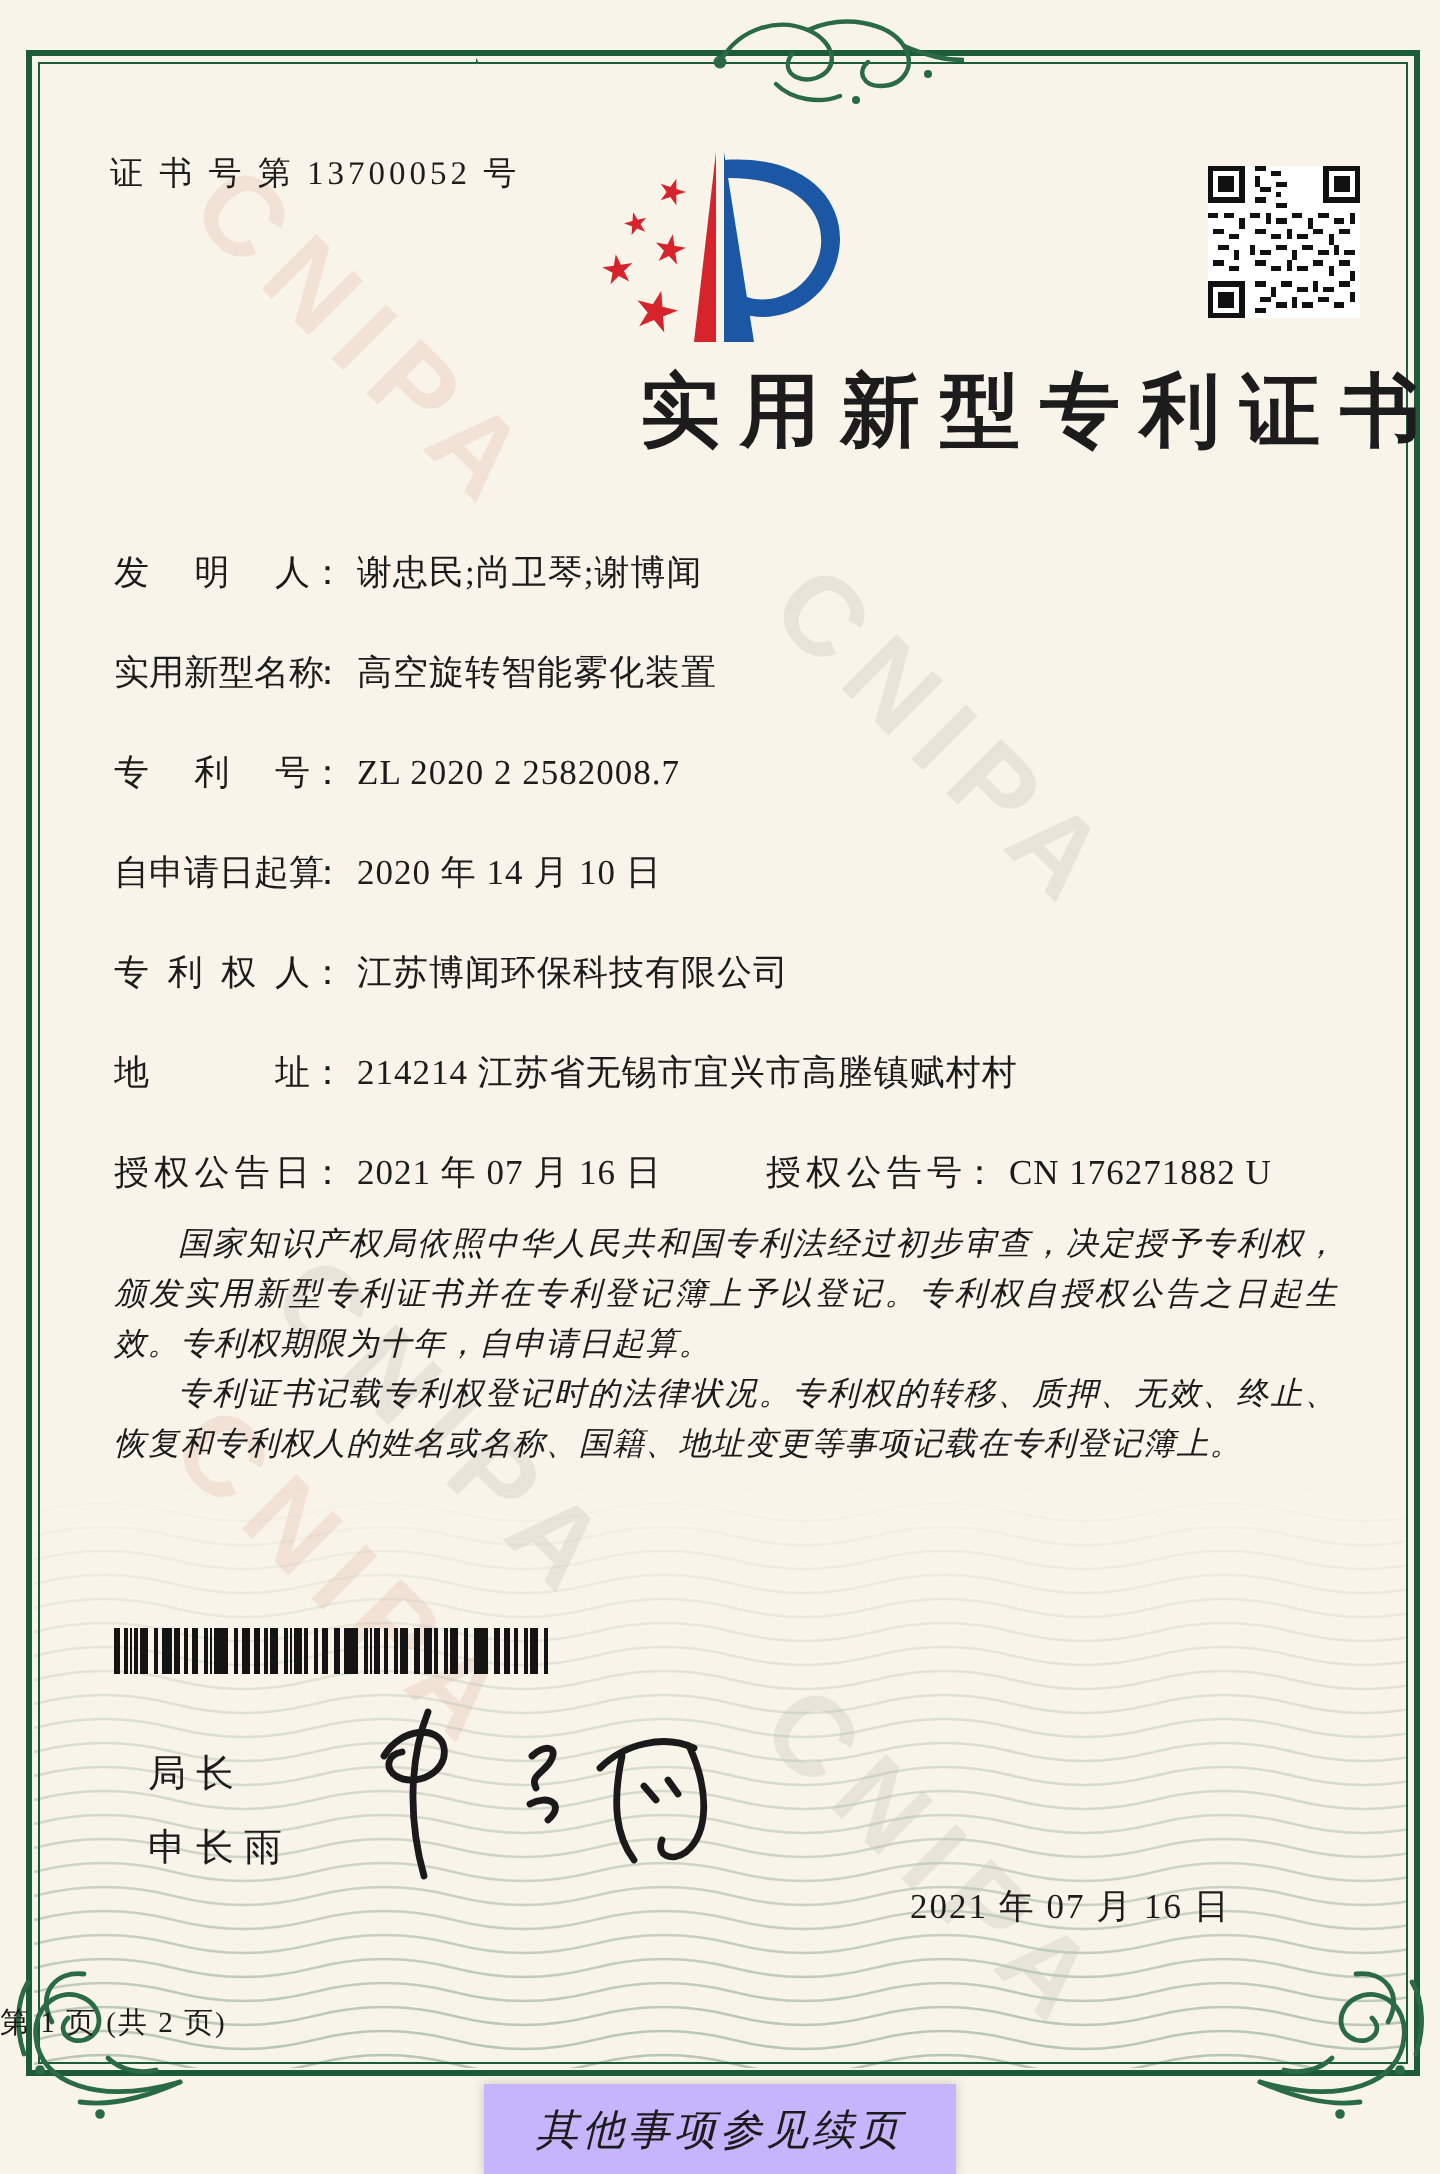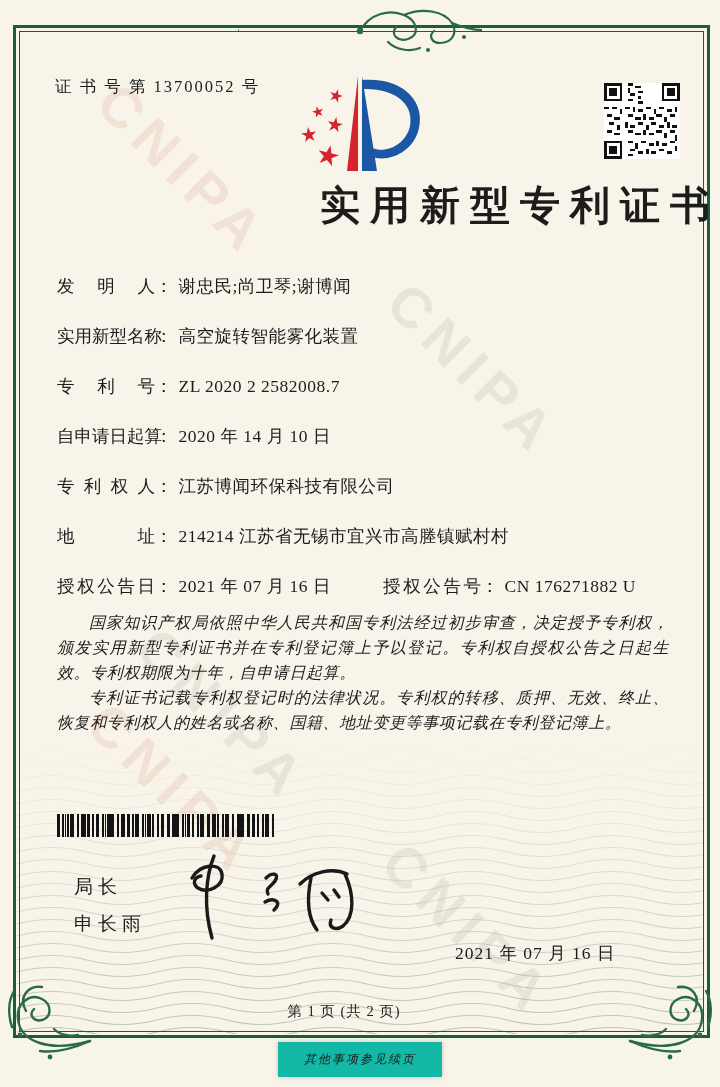--- a/index.html
+++ b/index.html
@@ -41,25 +41,25 @@
     background-image:
       repeating-linear-gradient(90deg,#141414 0 2px,transparent 2px 5px),
       repeating-linear-gradient(90deg,#141414 0 1px,transparent 1px 8px),
       repeating-linear-gradient(90deg,#141414 0 3px,transparent 3px 13px);}
   
   .sig-title{position:absolute;left:74px;top:874px;font-size:19px;letter-spacing:5px;text-align:right;}
   .sig-name{position:absolute;left:74px;top:911px;font-size:19px;letter-spacing:5px;}
   .sig-draw{position:absolute;left:162px;top:850px;}
   .issue-date{position:absolute;left:455px;top:941px;font-size:17.5px;letter-spacing:1px;}
   
-  .page-info{position:absolute;left:0;top:1002px;width:688px;text-align:center;
+  .page-info{position:absolute;left:0;top:1002px;width:688px;
     font-size:14.5px;letter-spacing:1px;}
   .note-box{position:absolute;left:50%;top:1042px;transform:translateX(-50%);
-    background:#14b8a6;padding:9px 26px;box-shadow:0 0 5px rgba(60,60,50,0.25);
-    font-size:12px;font-style:italic;letter-spacing:2px;white-space:nowrap;}
+    background:#c4b5fd;padding:9px 26px;box-shadow:0 0 5px rgba(60,60,50,0.25);
+    font-size:21px;font-style:italic;letter-spacing:2px;white-space:nowrap;}
   .orn{position:absolute;pointer-events:none;}
   .waves{position:absolute;left:17px;top:738px;pointer-events:none;}
 </style>
 </head>
 <body>
 
 <div class="page">
 
   <div class="wm pink" style="left:130px;top:70px;">CNIPA</div>
   <div class="wm gray" style="left:420px;top:270px;">CNIPA</div>

